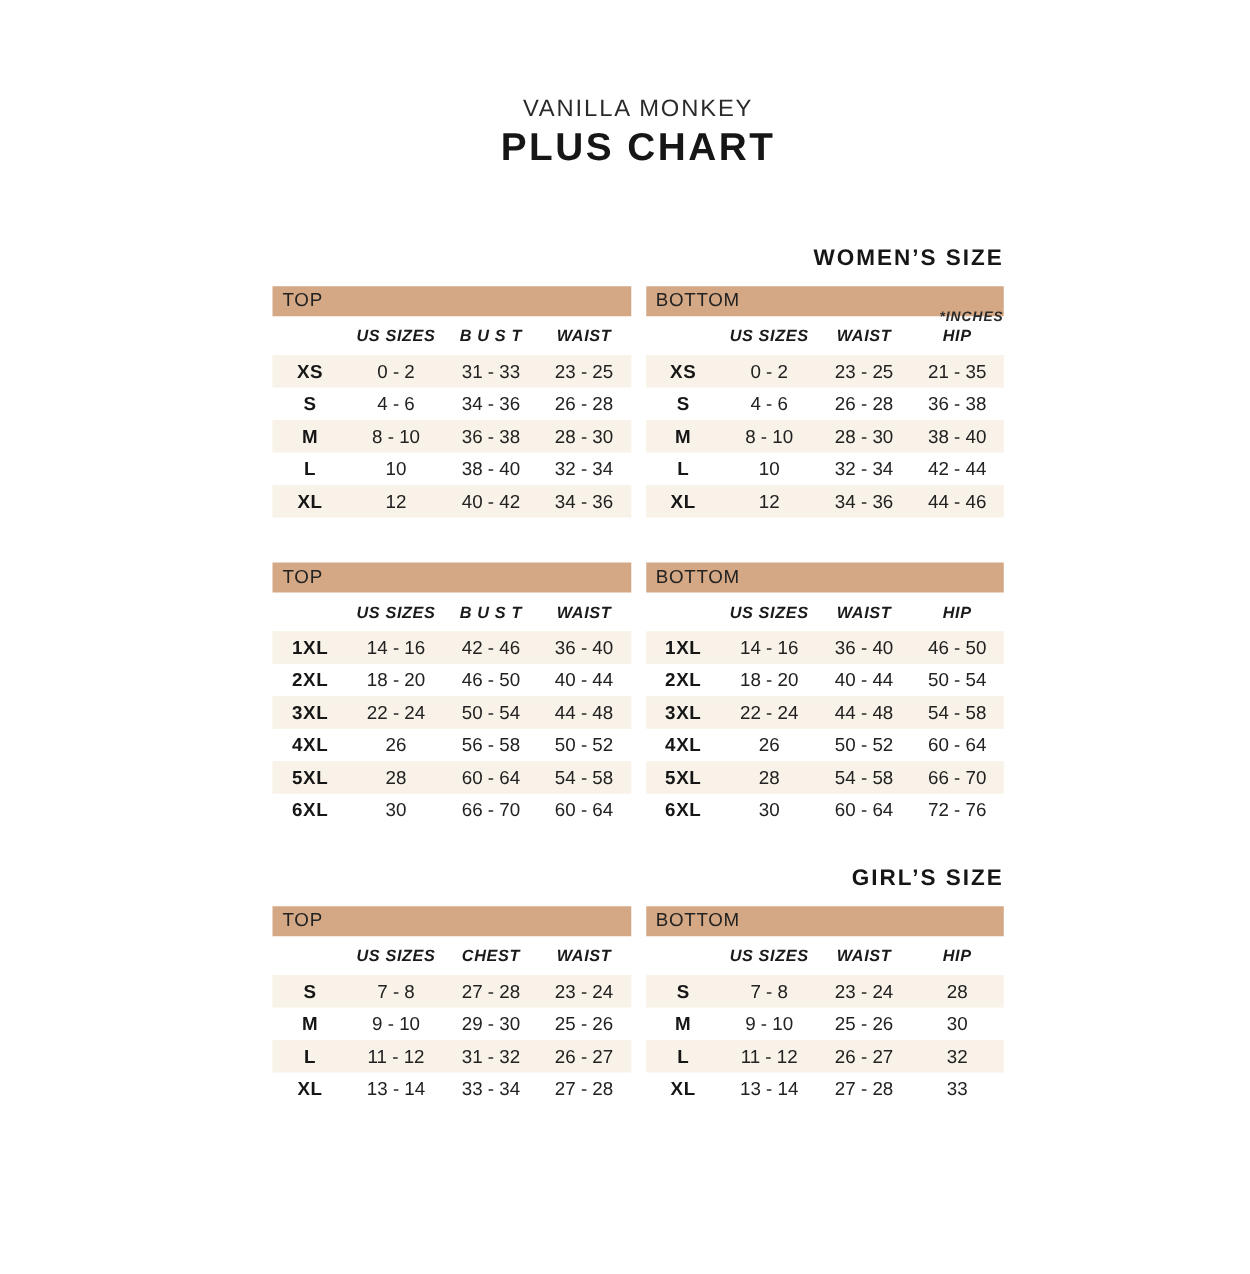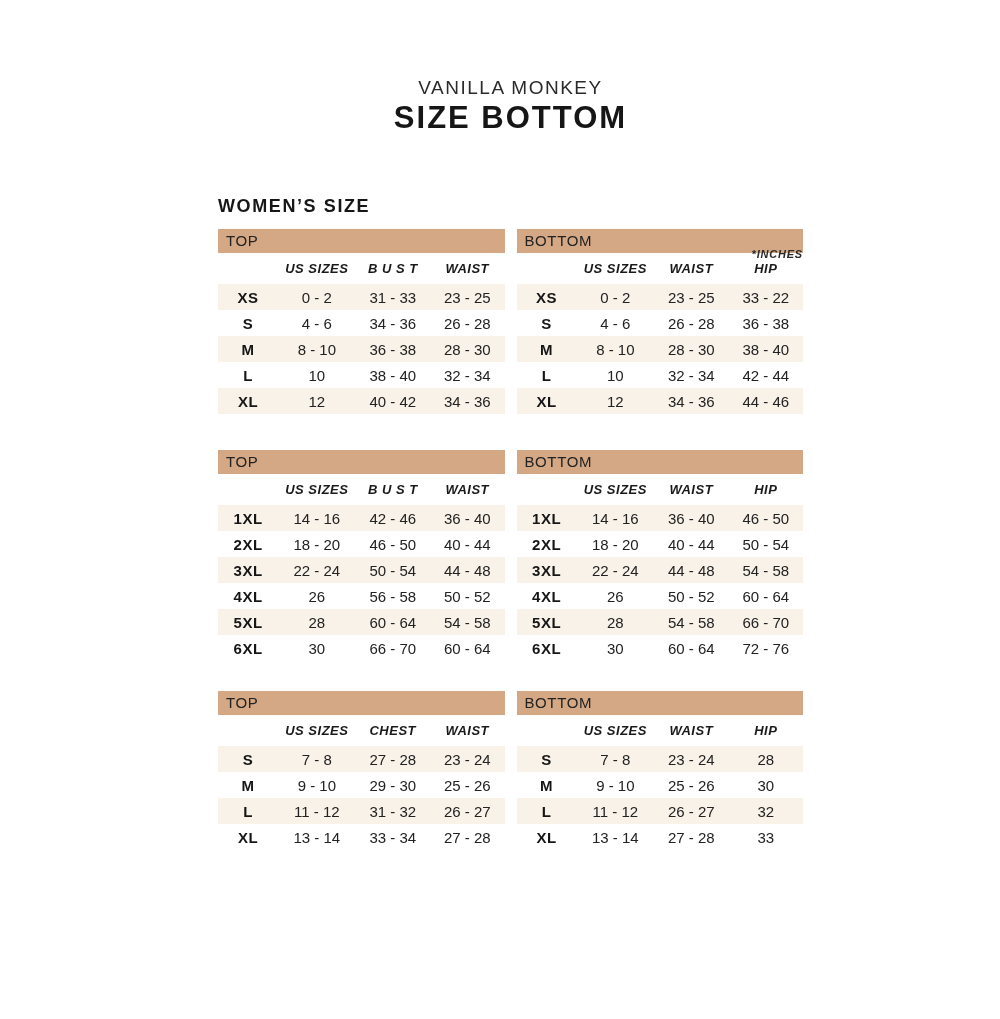--- a/index.html
+++ b/index.html
@@ -40,21 +40,21 @@
     font-weight: 700;
     letter-spacing: 2px;
     line-height: 38px;
     color: #161616;
   }
   .section { margin-top: 30px; }
   .section.women { margin-top: 58px; }
   .section.plus  { margin-top: 36px; }
   .section-title-row {
     position: relative;
-    text-align: left;
+    text-align: right;
     margin-bottom: 12px;
   }
   .section-title {
     font-size: 18px;
     font-weight: 700;
     letter-spacing: 1.6px;
     line-height: 22px;
     color: #161616;
   }
   .units-note {
@@ -115,21 +115,21 @@
   }
 </style>
 </head>
 <body>
 
 <div class="page">
   <div class="content">
 
     <div class="header">
       <div class="brand">VANILLA MONKEY</div>
-      <div class="main-title">SIZE BOTTOM</div>
+      <div class="main-title">PLUS CHART</div>
     </div>
 
     <div class="section women">
       <div class="section-title-row">
         <div class="section-title">WOMEN’S SIZE</div>
         <div class="units-note">*INCHES</div>
       </div>
       <div class="tables-row">
         <div class="size-table">
           <div class="bar">TOP</div>
@@ -178,21 +178,21 @@
               <div class="th col0"></div>
               <div class="th col1">US SIZES</div>
               <div class="th col2">WAIST</div>
               <div class="th col3">HIP</div>
             </div>
           <div class="tbody">
               <div class="tr stripe">
                 <div class="td col0">XS</div>
                 <div class="td col1">0 - 2</div>
                 <div class="td col2">23 - 25</div>
-                <div class="td col3">33 - 22</div>
+                <div class="td col3">21 - 35</div>
               </div>
               <div class="tr">
                 <div class="td col0">S</div>
                 <div class="td col1">4 - 6</div>
                 <div class="td col2">26 - 28</div>
                 <div class="td col3">36 - 38</div>
               </div>
               <div class="tr stripe">
                 <div class="td col0">M</div>
                 <div class="td col1">8 - 10</div>
@@ -309,20 +309,23 @@
                 <div class="td col1">30</div>
                 <div class="td col2">60 - 64</div>
                 <div class="td col3">72 - 76</div>
               </div>
             </div>
         </div>
       </div>
     </div>
 
     <div class="section girls">
+      <div class="section-title-row">
+        <div class="section-title">GIRL’S SIZE</div>
+      </div>
       <div class="tables-row">
         <div class="size-table">
           <div class="bar">TOP</div>
           <div class="thead">
               <div class="th col0"></div>
               <div class="th col1">US SIZES</div>
               <div class="th col2">CHEST</div>
               <div class="th col3">WAIST</div>
             </div>
           <div class="tbody">

